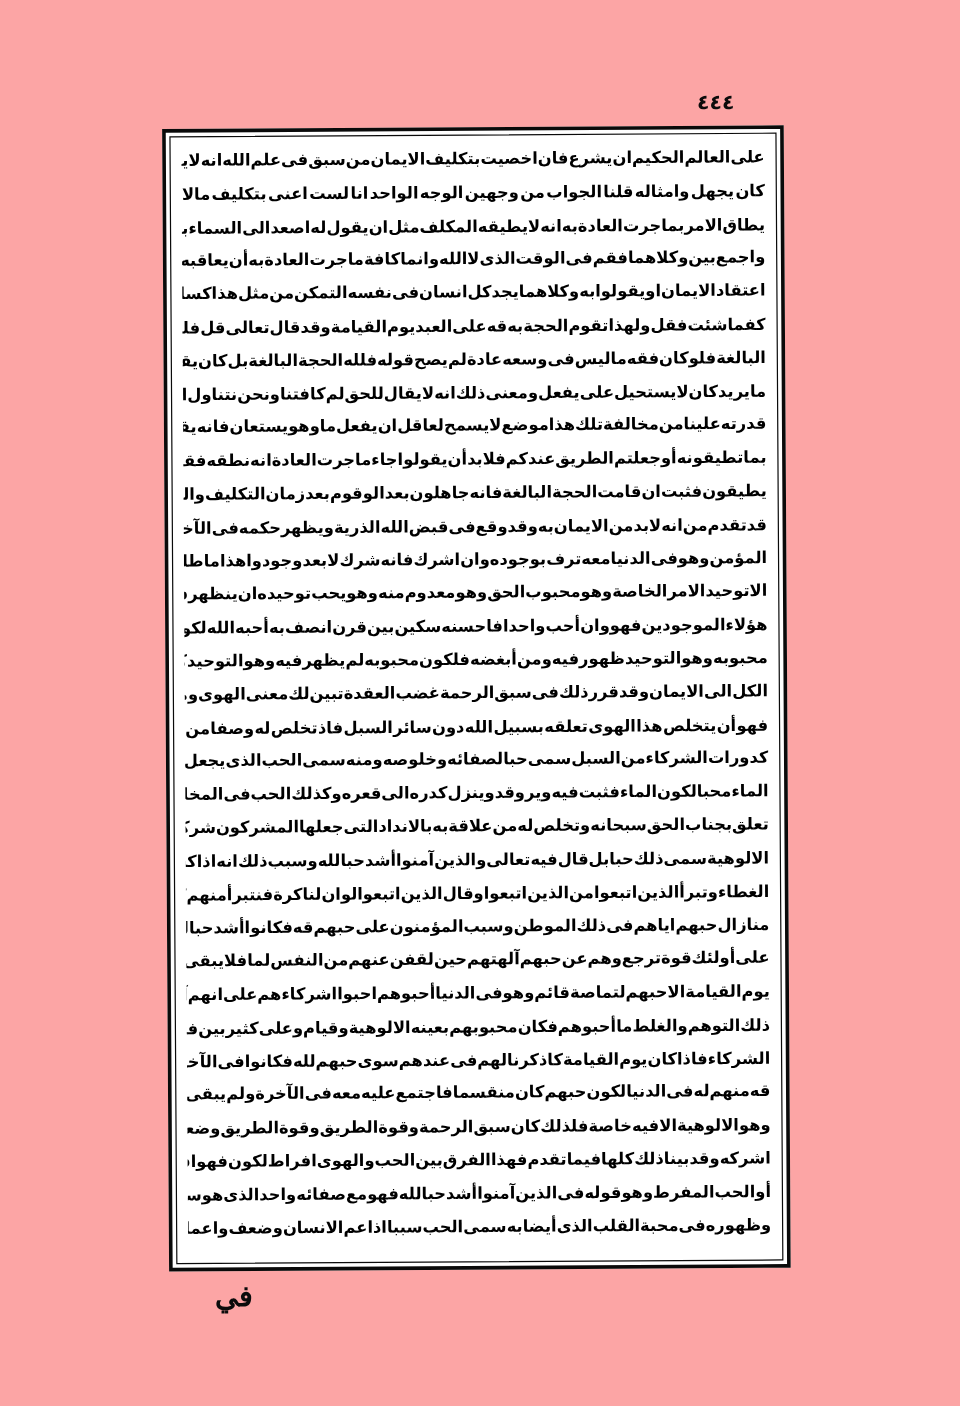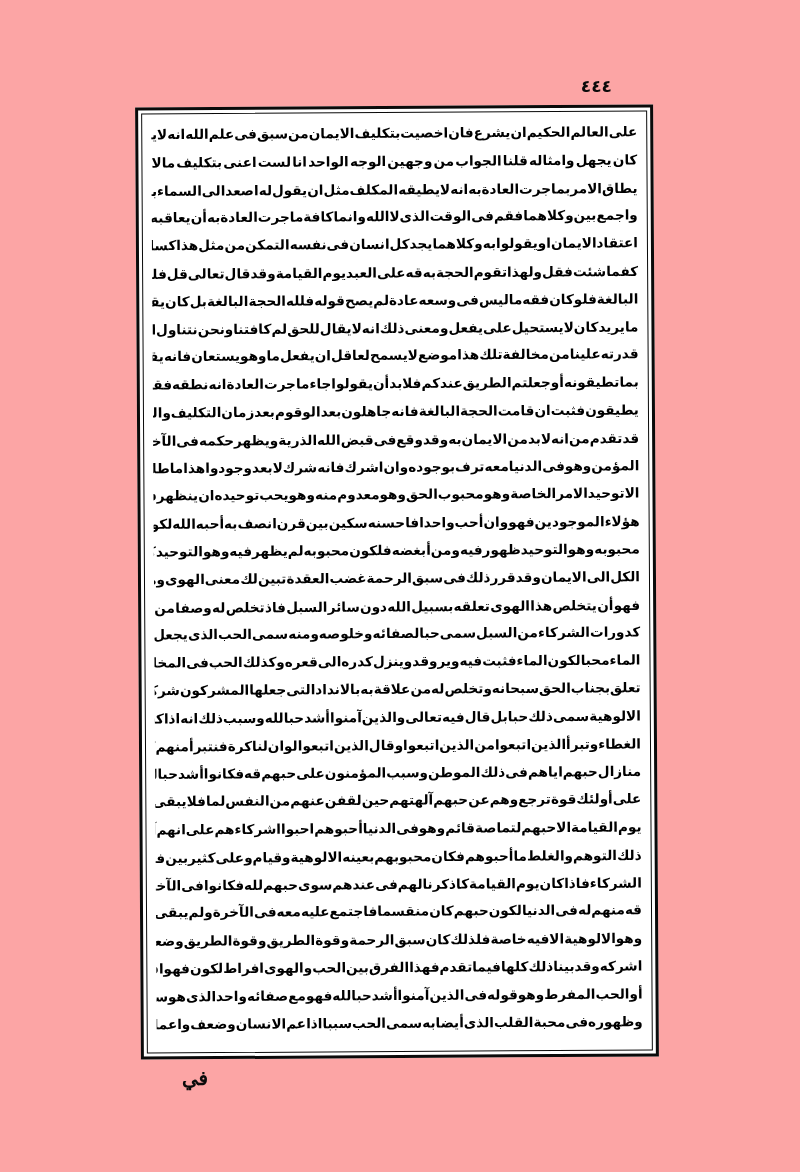--- a/index.html
+++ b/index.html
@@ -103,21 +103,21 @@
 
   
   #catchword {
     position: absolute;
     left: 160px;
     top: 1066px;
     width: 70px;
     text-align: center;
     direction: rtl;
     font-family: Liberation Sans, sans-serif;
-    font-size: 20px;
+    font-size: 24px;
     font-weight: bold;
     color: #0b0b0b;
   }
 </style>
 </head>
 <body>
 
 <div id="page-sheet">
 
   <div id="folio-number">٤٤٤</div>

